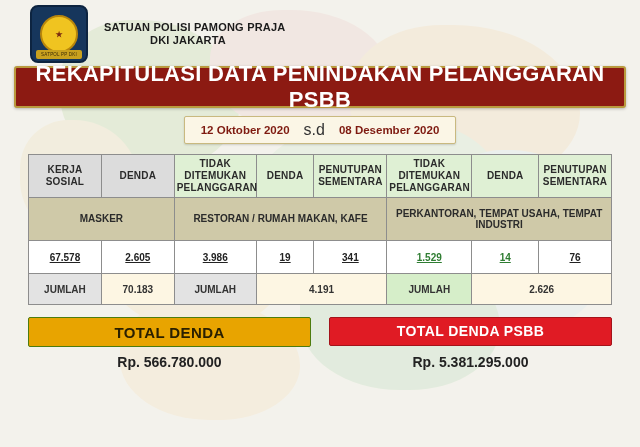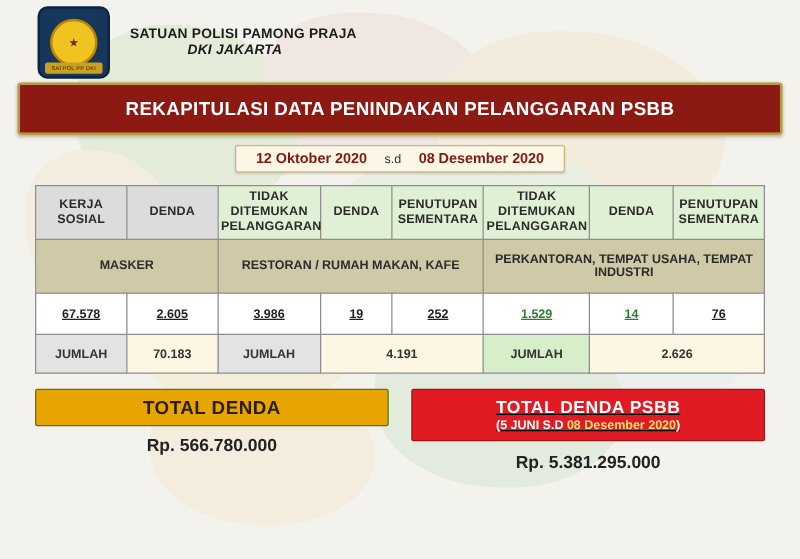--- a/index.html
+++ b/index.html
@@ -106,38 +106,37 @@
     font-weight: bold;
     color: #1b1b1b;
     letter-spacing: .2px;
   }
   .org .l2 {
     font-size: 11px;
     font-weight: bold;
     color: #1b1b1b;
     letter-spacing: .2px;
     padding-left: 46px;
-    font-style: italic;
   }
 
   
   .title-bar {
     margin: 6px 14px 0 14px;
     background: #8c1a12;
     border: 2px solid #b99a3e;
     border-radius: 3px;
     height: 38px;
     display: flex;
     align-items: center;
     justify-content: center;
     box-shadow: 0 1px 3px rgba(0,0,0,.25);
   }
   .title-bar .txt {
     color: #ffffff;
-    font-size: 15px;
+    font-size: 22px;
     font-weight: bold;
     letter-spacing: .3px;
     text-align: center;
   }
 
   
   .date-row {
     display: flex;
     justify-content: center;
     margin-top: 8px;
@@ -148,21 +147,21 @@
     border-radius: 2px;
     padding: 4px 16px;
     display: flex;
     align-items: center;
     gap: 14px;
     font-size: 11.5px;
     font-weight: bold;
     box-shadow: 0 1px 2px rgba(0,0,0,.15);
   }
   .date-box .d-from { color: #7e1a10; }
-  .date-box .d-sd  { color: #333333; font-weight: normal; font-size: 10px; }
+  .date-box .d-sd  { color: #333333; font-weight: normal; font-size: 16px; }
   .date-box .d-to  { color: #7e1a10; }
 
   
   .table-wrap {
     margin: 10px 28px 0 28px;
   }
   table.rek {
     width: 100%;
     border-collapse: collapse;
     table-layout: fixed;
@@ -251,21 +250,20 @@
     font-weight: bold;
     color: #222222;
     padding-top: 7px;
   }
   .psbb-head {
     background: #e01b24;
     border: 1px solid #a4131a;
     border-radius: 2px;
     padding: 5px 4px 6px 4px;
     text-align: center;
-    text-decoration: underline;
   }
   .psbb-head .t1 {
     color: #ffffff;
     font-size: 14px;
     font-weight: bold;
     letter-spacing: .4px;
   }
   .psbb-head .t2 {
     font-size: 10px;
     font-weight: bold;
@@ -353,21 +351,21 @@
           <td class="grp grp-masker" colspan="2">MASKER</td>
           <td class="grp grp-resto" colspan="3">RESTORAN / RUMAH MAKAN, KAFE</td>
           <td class="grp grp-kantor" colspan="3">PERKANTORAN, TEMPAT USAHA, TEMPAT INDUSTRI</td>
         </tr>
 
         <tr class="valrow">
           <td>67.578</td>
           <td>2.605</td>
           <td>3.986</td>
           <td>19</td>
-          <td>252</td>
+          <td>341</td>
           <td class="val-green">1.529</td>
           <td class="val-green">14</td>
           <td>76</td>
         </tr>
 
         <tr class="sumrow">
           <td class="sum-label-gray">JUMLAH</td>
           <td class="sum-val-cream">70.183</td>
           <td class="sum-label-gray">JUMLAH</td>
           <td class="sum-val-cream" colspan="2">4.191</td>
@@ -380,20 +378,19 @@
     </div>
 
     <div class="footer">
       <div class="fbox">
         <div class="denda-head">TOTAL DENDA</div>
         <div class="denda-val">Rp. 566.780.000</div>
       </div>
       <div class="fbox">
         <div class="psbb-head">
           <div class="t1">TOTAL DENDA PSBB</div>
-          <div class="t2"><span>(5 JUNI S.D </span><span class="hi">08 Desember 2020</span><span>)</span></div>
         </div>
         <div class="psbb-val">Rp. 5.381.295.000</div>
       </div>
     </div>
 
   </div>
 </div>
 
 </body></html>

